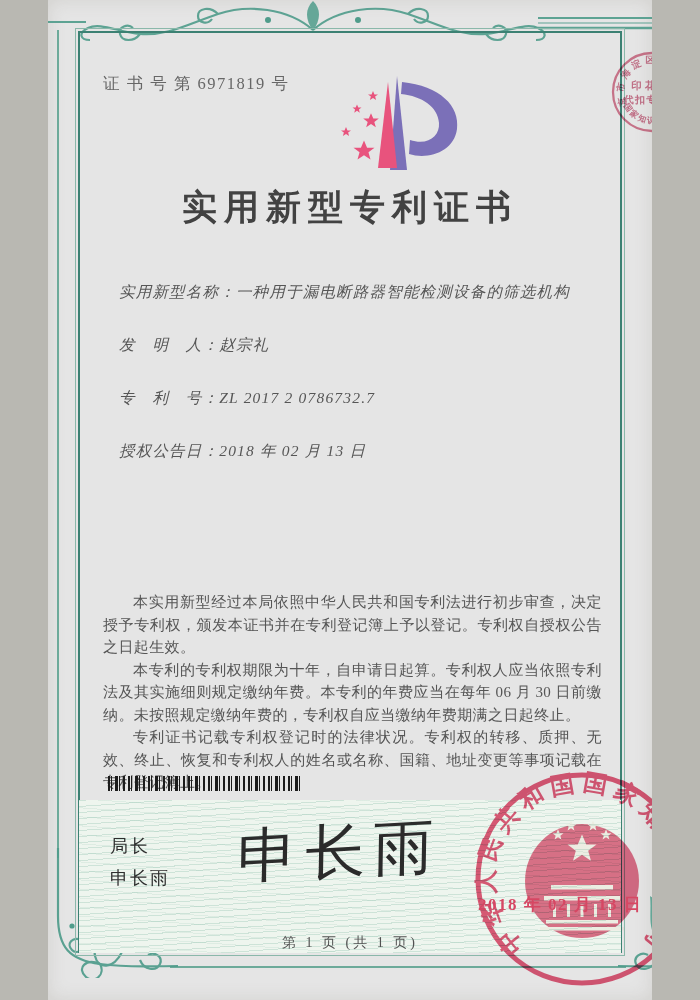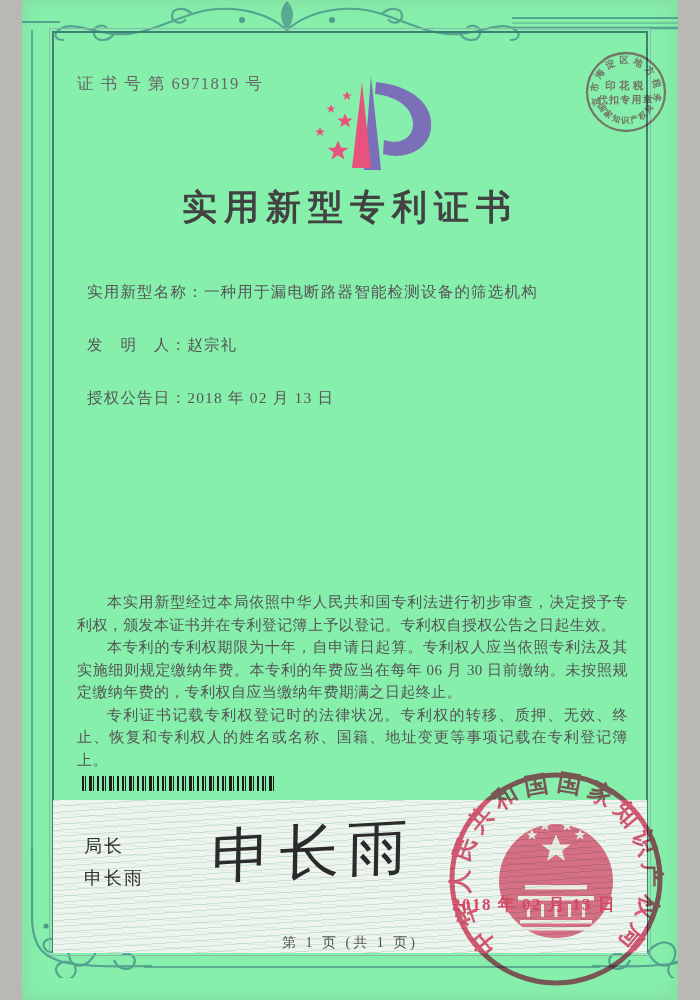--- a/index.html
+++ b/index.html
@@ -1,18 +1,18 @@
 <!DOCTYPE html>
 <html><head>
 <meta charset="utf-8">
 <style>
   html,body{margin:0;padding:0;background:#b9b8b2;}
   .page{
-    position:relative;width:656px;height:1000px;margin:0 auto;
-    background:#86efac;overflow:hidden;
+    position:relative;width:604px;height:1000px;margin:0 auto;
+    background:#e5e5e5;overflow:hidden;
     font-family:"Liberation Serif", serif;color:#4c4c4c;
     box-shadow:inset 0 0 18px rgba(120,115,100,.18);
   }
   
   .edge-line{position:absolute;background:#58a08d;opacity:.85;}
   .edge-left{left:9px;top:30px;width:2px;height:828px;}
   .edge-right{left:689px;top:30px;width:2px;height:828px;}
   .edge-bottom{left:122px;top:966px;width:456px;height:2px;}
   .ornament{position:absolute;}
   
@@ -27,21 +27,21 @@
       #eef5ee;
   }
   
   .cert-no{position:absolute;left:55px;top:73px;font-size:16.5px;letter-spacing:1.5px;color:#676767;}
   .logo{position:absolute;left:270px;top:76px;}
   .tax-stamp{position:absolute;left:552px;top:40px;mix-blend-mode:multiply;opacity:.92;}
   .title{position:absolute;left:0;right:0;top:184px;text-align:center;
     font-size:35px;font-weight:bold;letter-spacing:7px;color:#424242;}
   
   .fields{position:absolute;left:57px;top:281px;right:50px;font-size:15.5px;color:#565656;letter-spacing:1.2px;}
-  .field{margin:0 0 31px 8px;line-height:22px;white-space:nowrap;}
+  .field{margin:0 0 31px 14px;line-height:22px;white-space:nowrap;font-style:italic;}
   .field .lab{color:#565656;}
   
   .paras{position:absolute;left:55px;right:50px;top:591px;font-size:15px;
     line-height:22.5px;color:#555;letter-spacing:.4px;text-align:justify;}
   .paras p{margin:0;text-indent:2em;}
   
   .barcode{position:absolute;left:60px;top:776px;width:194px;height:15px;
     background:repeating-linear-gradient(90deg,
       #1c1c1c 0 2px, transparent 2px 3px,
       #1c1c1c 3px 4px, transparent 4px 7px,
@@ -156,20 +156,23 @@
   </svg>
 
   <div class="title">实用新型专利证书</div>
 
   <div class="fields">
     <div class="field">
       <span class="lab">实用新型名称：</span><span>一种用于漏电断路器智能检测设备的筛选机构</span>
     </div>
     <div class="field">
       <span class="lab">发　明　人：</span><span>赵宗礼</span>
+    </div>
+    <div class="field">
+      <span class="lab">专　利　号：</span><span>ZL 2017 2 0786732.7</span>
     </div>
     <div class="field">
       <span class="lab">授权公告日：</span><span>2018 年 02 月 13 日</span>
     </div>
   </div>
 
   <div class="paras">
     <p>本实用新型经过本局依照中华人民共和国专利法进行初步审查，决定授予专利权，颁发本证书并在专利登记簿上予以登记。专利权自授权公告之日起生效。</p>
     <p>本专利的专利权期限为十年，自申请日起算。专利权人应当依照专利法及其实施细则规定缴纳年费。本专利的年费应当在每年 06 月 30 日前缴纳。未按照规定缴纳年费的，专利权自应当缴纳年费期满之日起终止。</p>
     <p>专利证书记载专利权登记时的法律状况。专利权的转移、质押、无效、终止、恢复和专利权人的姓名或名称、国籍、地址变更等事项记载在专利登记簿上。</p>

